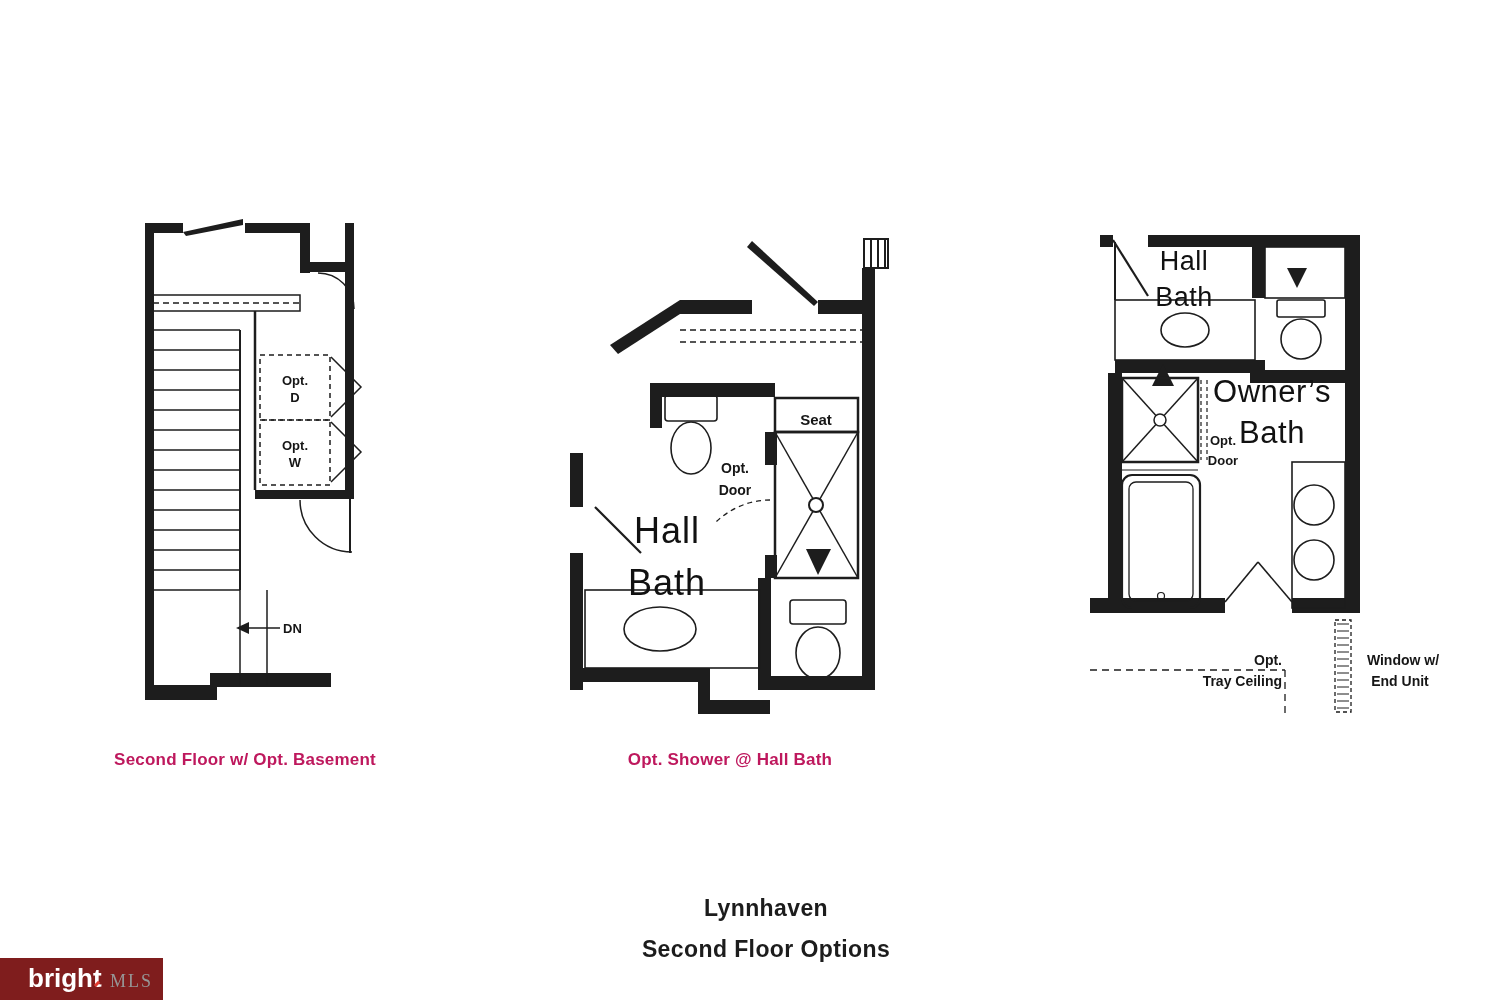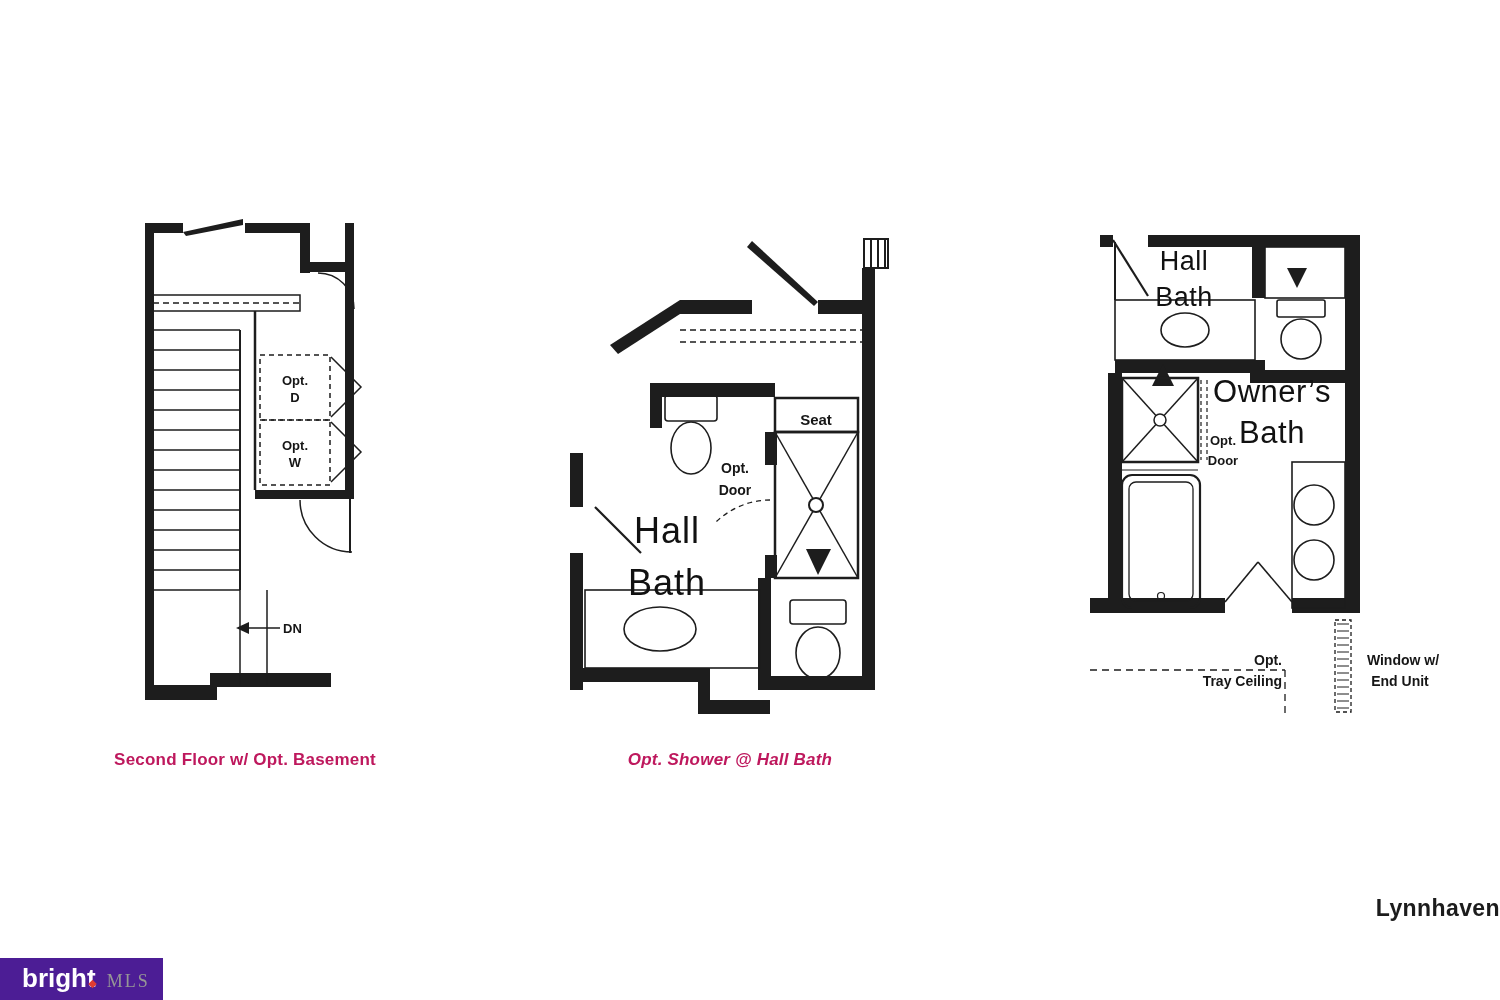--- a/index.html
+++ b/index.html
@@ -1,23 +1,23 @@
 <!DOCTYPE html>
 <html><head>
 <meta charset="utf-8">
 <style>
   * { margin:0; padding:0; box-sizing:border-box; }
   html,body { width:1500px; height:1000px; background:#fff; font-family:"Liberation Sans", sans-serif; }
   #sheet { position:absolute; top:0; left:0; width:1500px; height:1000px; background:#fff; overflow:hidden; }
   svg.plan { position:absolute; overflow:visible; }
   .caption { position:absolute; text-align:center; font-size:17px; font-weight:bold; color:#be185d; letter-spacing:.2px; }
-  .title-block { position:absolute; left:0; right:0; top:888px; text-align:right; color:#1c1c1c;margin-left:32px; }
+  .title-block { position:absolute; left:0; right:0; top:888px; text-align:center; color:#1c1c1c;margin-left:32px; }
   .title-block div { font-size:23px; font-weight:bold; line-height:41px; letter-spacing:.4px; }
-  .logo { position:absolute; left:0; bottom:0; width:163px; height:42px; background:#4c1d95;
-          display:flex; align-items:baseline; padding:8px 10px 10px 22px; }
+  .logo { position:absolute; left:0; bottom:0; width:163px; height:42px; background:#7f1d1d;
+          display:flex; align-items:baseline; padding:8px 10px 10px 28px; }
   .logo .brand { color:#fff; font-weight:bold; font-size:26px; line-height:24px; letter-spacing:0; }
   .logo .mark { display:inline-block; width:6px; height:6px; background:#e03c31; transform:rotate(45deg) translate(-6px,6px); margin:0 3px 0 2px; }
   .logo .suffix { color:#969696; font-size:18px; letter-spacing:2px; font-weight:400;font-family:Liberation Serif, serif; }
   text { stroke:none; fill:#161616; }
   .lbl-sm { font-size:13px; font-weight:bold; }
   .lbl-md { font-size:14px; font-weight:bold; }
   .lbl-room-lg { font-size:36px; font-weight:400; letter-spacing:1px; fill:#111; }
   .lbl-room-md { font-size:27px; font-weight:400; letter-spacing:.5px; fill:#111; }
   .lbl-room-xl { font-size:31px; font-weight:400; letter-spacing:.5px; fill:#111; }
 </style>
@@ -232,24 +232,25 @@
       <text x="143" y="215" text-anchor="middle" class="lbl-sm">Opt.</text>
       <text x="143" y="235" text-anchor="middle" class="lbl-sm">Door</text>
       <text x="202" y="435" text-anchor="end" class="lbl-md">Opt.</text>
       <text x="202" y="456" text-anchor="end" class="lbl-md">Tray Ceiling</text>
       <text x="323" y="435" text-anchor="middle" class="lbl-md">Window w/</text>
       <text x="320" y="456" text-anchor="middle" class="lbl-md">End Unit</text>
     </g>
   </svg>
 
   <div class="caption" style="left:55px; top:750px; width:380px;">Second Floor w/ Opt. Basement</div>
-  <div class="caption" style="left:550px; top:750px; width:360px;font-style:italic;">Opt. Shower @ Hall Bath</div>
+  <div class="caption" style="left:550px; top:750px; width:360px;">Opt. Shower @ Hall Bath</div>
 
   <div class="title-block">
     <div>Lynnhaven</div>
+    <div>Second Floor Options</div>
   </div>
 
   <div class="logo">
     <span class="brand">bright</span>
     <span class="mark"></span>
     <span class="suffix">MLS</span>
   </div>
 
 </div>
 

